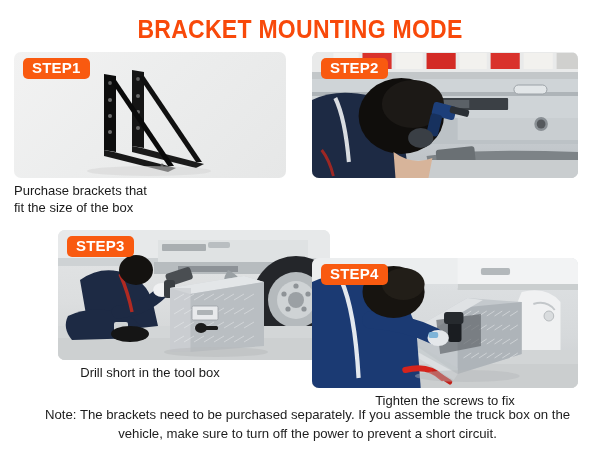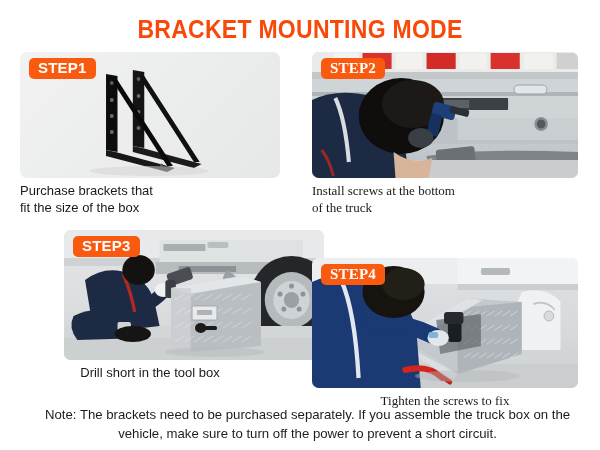--- a/index.html
+++ b/index.html
@@ -40,23 +40,23 @@
     left: 0;
     width: 600px;
   }
   .row {
     display: flex;
     width: 600px;
   }
   .cell {
     width: 300px;
     box-sizing: border-box;
-    padding: 0 20px;
-  }
-  .cell.right { padding: 0 22px 0 12px; font-family: Liberation Serif, serif; }
+    padding: 0 14px;
+  }
+  .cell.right { padding: 0 22px 0 12px; }
 
   .photo {
     position: relative;
     width: 100%;
     height: 126px;
     border-radius: 7px;
     overflow: hidden;
     background: #eceaea;
   }
   .photo.tall { height: 130px; }
@@ -207,22 +207,20 @@
 
               <rect x="124" y="52" width="24" height="14" rx="3" fill="#1d3f7a" transform="rotate(14 136 59)"></rect>
               <rect x="142" y="56" width="20" height="7" rx="2" fill="#2a2f35" transform="rotate(14 152 59)"></rect>
               <rect x="120" y="62" width="12" height="22" rx="3" fill="#17315e" transform="rotate(14 126 73)"></rect>
 
               <ellipse cx="112" cy="86" rx="13" ry="10" fill="#3a3f45"></ellipse>
             </svg>
           </div>
           <div class="badge">STEP2</div>
         </div>
-        <div class="caption">Install screws at the bottom
-of the truck</div>
       </div>
     </div>
 
     <div class="row" style="margin-top:14px;">
 
       <div class="cell">
         <div class="photo tall bg-truck3">
           <div class="scene">
             <svg viewBox="0 0 272 130" width="100%" height="100%" preserveAspectRatio="none">
 

